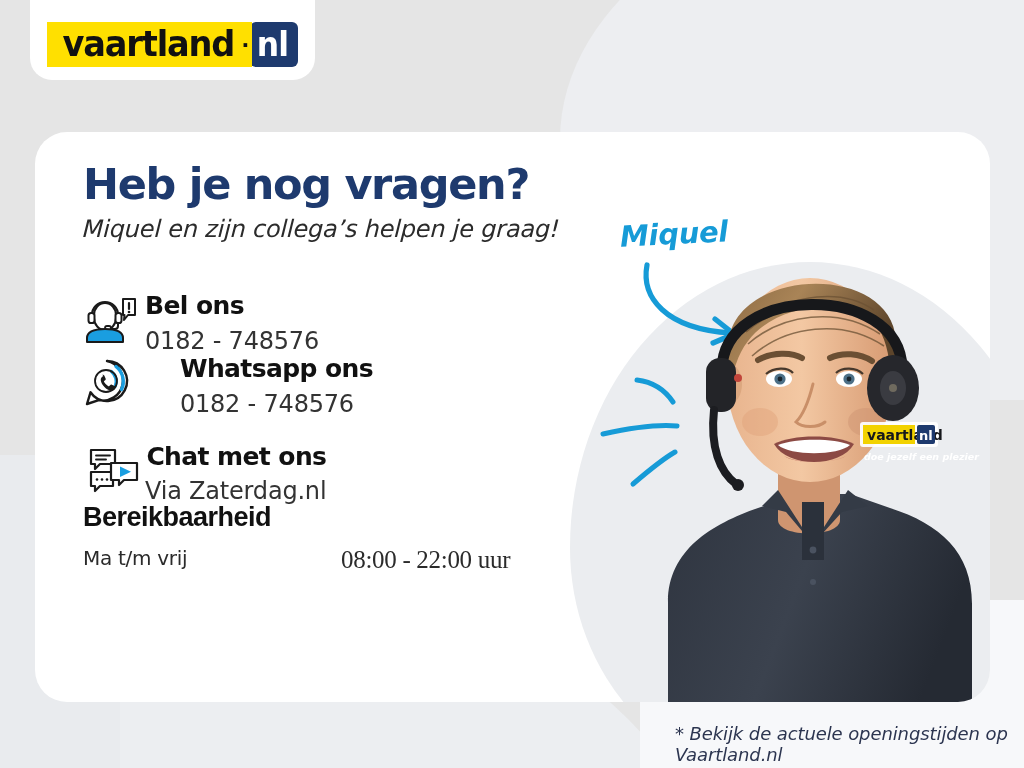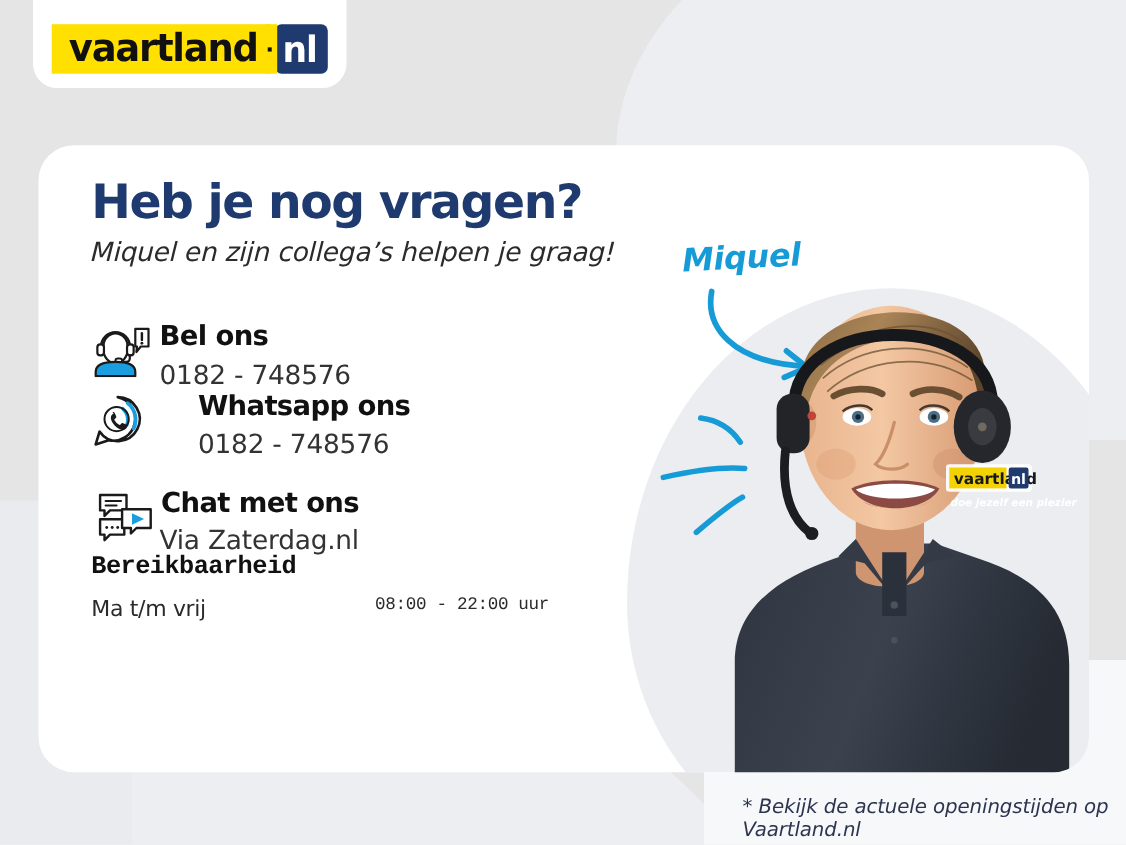--- a/index.html
+++ b/index.html
@@ -163,38 +163,38 @@
     font-size:24px;
     color:#333333;
     letter-spacing:-0.2px;
     margin-top:7px;
     line-height:1.15;
   }
 
   
   .hours { position:absolute; left:48px; top:370px; width:520px; }
   .hours-title {
-    font-family:Liberation Mono, monospace;
+    font-family:Liberation Sans, sans-serif;
     font-weight:700;
-    font-size:23px;
+    font-size:27px;
     color:#111111;
     letter-spacing:-0.5px;
     margin-bottom:13px;
   }
   .hours-row { display:flex; margin-bottom:8px; }
   .hours-day {
     width:258px;
     font-family:"DejaVu Sans", sans-serif;
     font-size:20px;
     color:#2b2b2b;
     letter-spacing:-0.3px;
   }
   .hours-time {
-    font-family:Liberation Mono, monospace;
-    font-size:16px;
+    font-family:Liberation Serif, serif;
+    font-size:25px;
     color:#2b2b2b;
     letter-spacing:-0.3px;
   }
 
   
   .person-wrap {
     position:absolute; right:0px; top:0px;
     width:400px; height:570px;
   }
   .annot-name {

